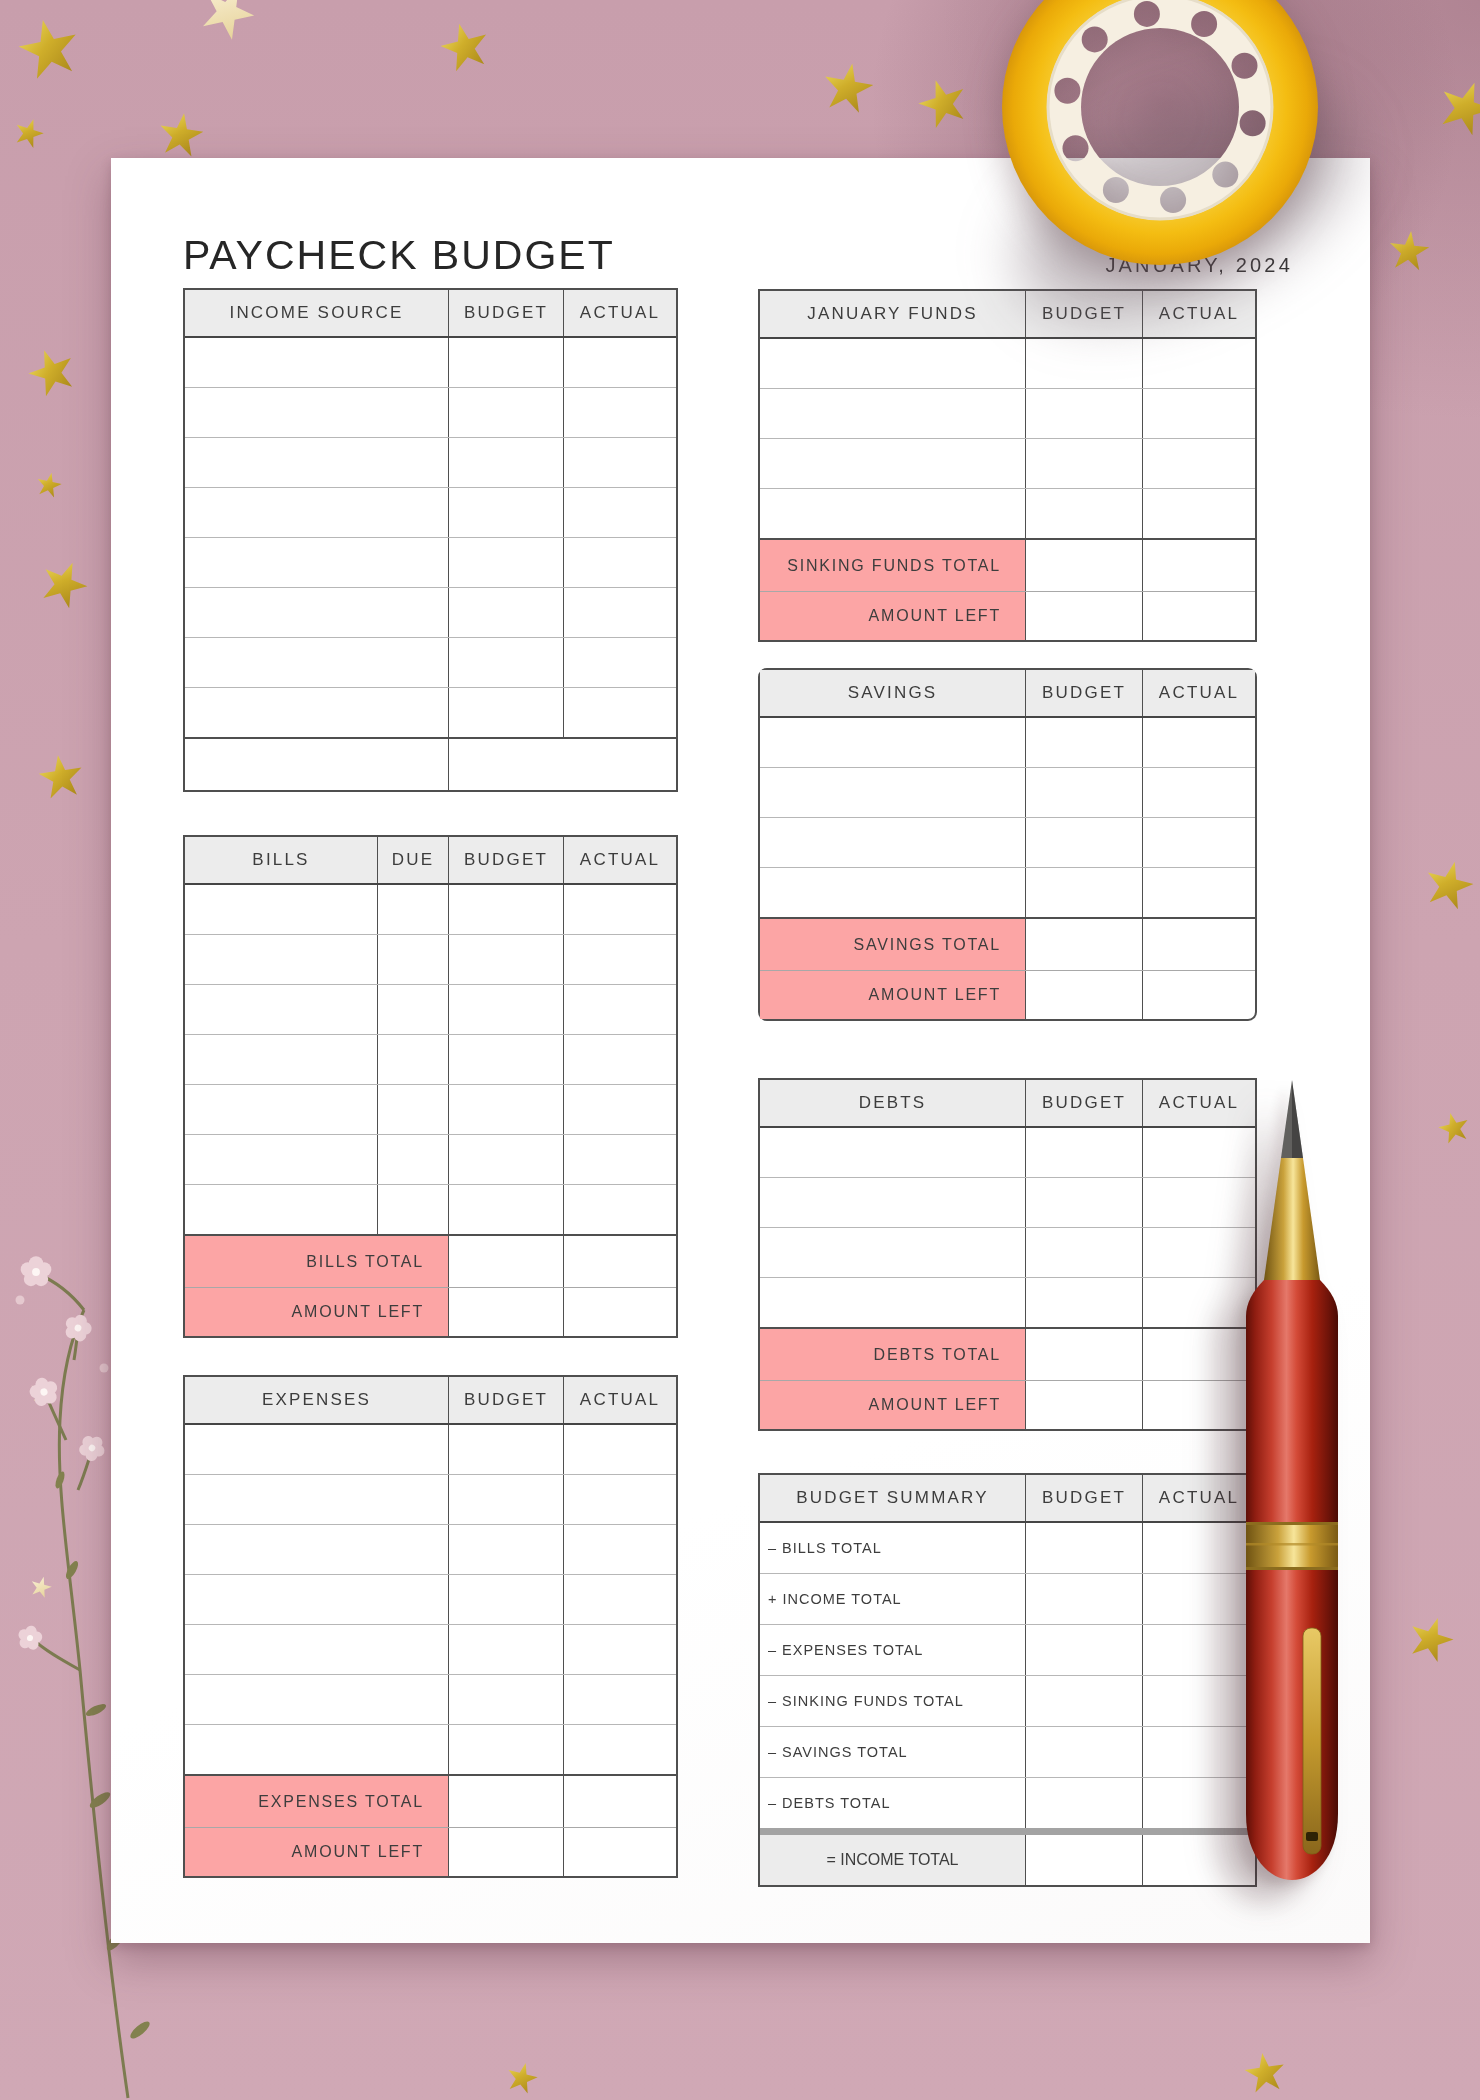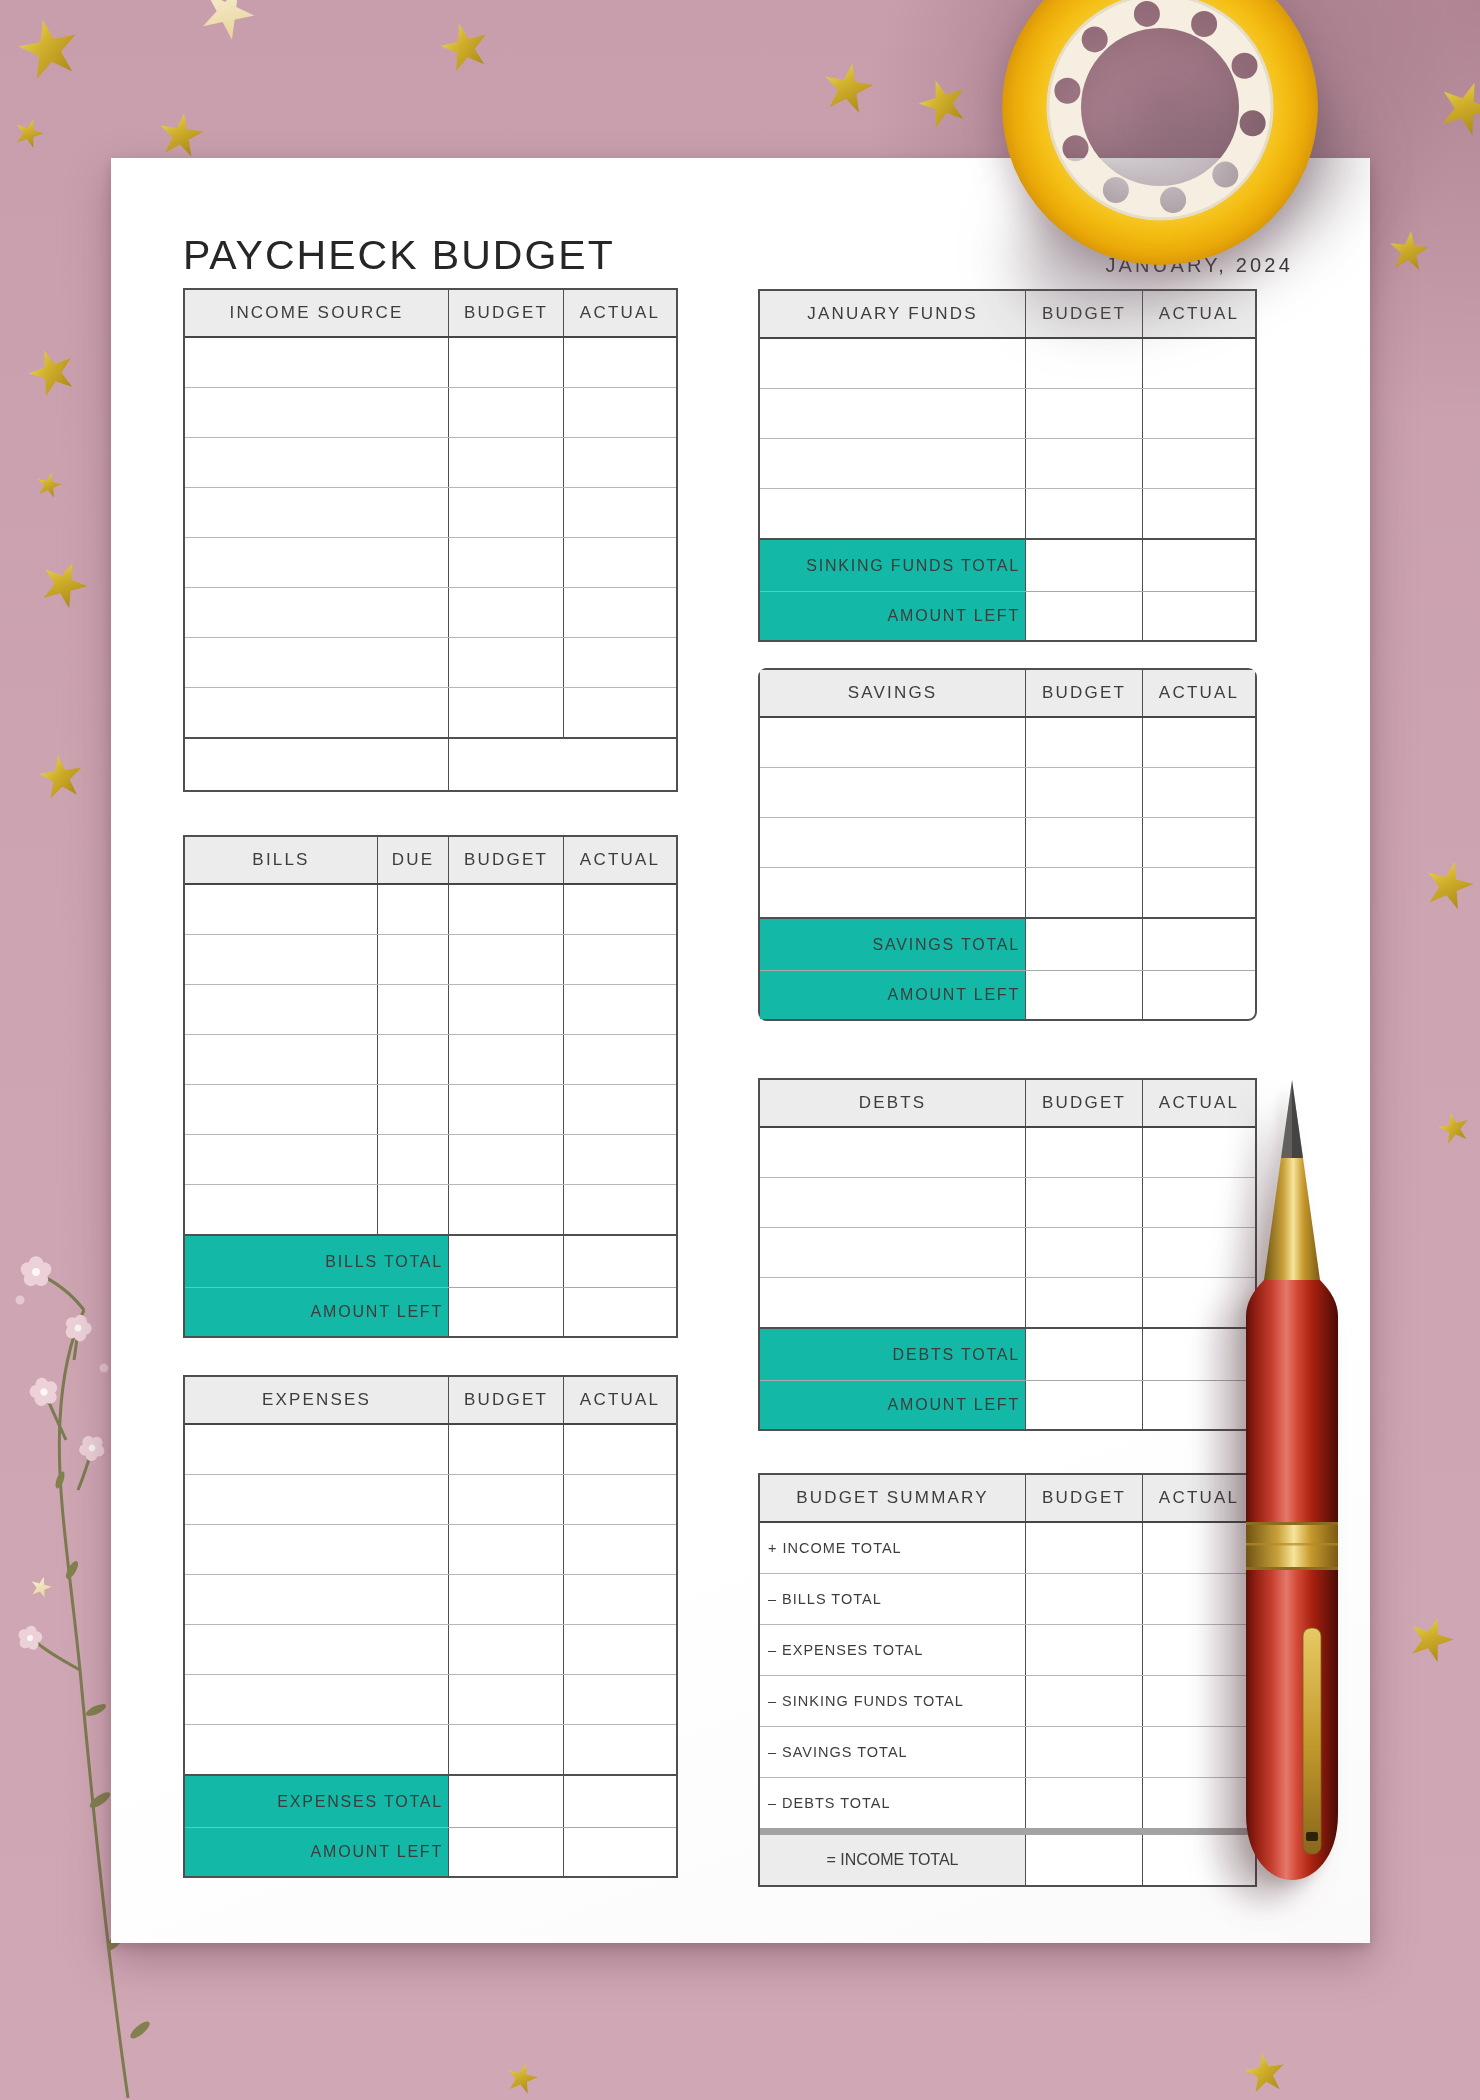--- a/index.html
+++ b/index.html
@@ -28,21 +28,21 @@
   .c3 .row{grid-template-columns:263px 115px 113px;}
   .c4 .row{grid-template-columns:192px 71px 115px 113px;}
   .r3 .row{grid-template-columns:265px 117px 113px;}
   .cell{display:flex;align-items:center;justify-content:center;box-sizing:border-box;color:#3d3d3d;}
   .cell + .cell{border-left:1.5px solid #4f4f4f;}
   .hdr{height:46px;border-bottom:2px solid #454545;}
   .hdr .cell{background:#ececec;font-size:17px;letter-spacing:2.2px;}
   .body{height:49px;border-bottom:1px solid #b7b7b7;}
   .trow{height:51px;border-top:2px solid #4f4f4f;margin-top:-1px;}
   .arow{height:48px;border-top:1px solid #a8a8a8;}
-  .lbl{background:#14b8a6;justify-content:flex-end;padding-right:5px;
+  .lbl{background:#fca5a5;justify-content:flex-end;padding-right:24px;
        font-size:16px;letter-spacing:1.8px;}
   .span2{grid-column:1 / 3;}
   .sumrow{height:50px;border-bottom:1px solid #b7b7b7;}
   .sumrow .cell:first-child{justify-content:flex-start;padding-left:8px;
        font-size:14.5px;letter-spacing:1px;}
   .sumfinal{height:50px;border-bottom:none;border-top:7px solid #a3a3a3;margin-top:-1px;}
   .sumfinal .cell:first-child{background:#ececec;}
   
   .tape-shadow{position:absolute;left:1005px;top:115px;width:360px;height:180px;z-index:3;
     background:rgba(104,88,96,.38);border-radius:50%;filter:blur(28px);transform:rotate(-25deg);}
@@ -398,26 +398,26 @@
       </div>
     </section>
 
     <section class="tbl r3 rw" style="left:647px;top:1315px;">
       <div class="row hdr">
         <div class="cell">BUDGET SUMMARY</div>
         <div class="cell">BUDGET</div>
         <div class="cell">ACTUAL</div>
       </div>
       <div class="row sumrow">
+        <div class="cell">– BILLS TOTAL</div>
+        <div class="cell"></div>
+        <div class="cell"></div>
+      </div>
+      <div class="row sumrow">
         <div class="cell">+ INCOME TOTAL</div>
-        <div class="cell"></div>
-        <div class="cell"></div>
-      </div>
-      <div class="row sumrow">
-        <div class="cell">– BILLS TOTAL</div>
         <div class="cell"></div>
         <div class="cell"></div>
       </div>
       <div class="row sumrow">
         <div class="cell">– EXPENSES TOTAL</div>
         <div class="cell"></div>
         <div class="cell"></div>
       </div>
       <div class="row sumrow">
         <div class="cell">– SINKING FUNDS TOTAL</div>

